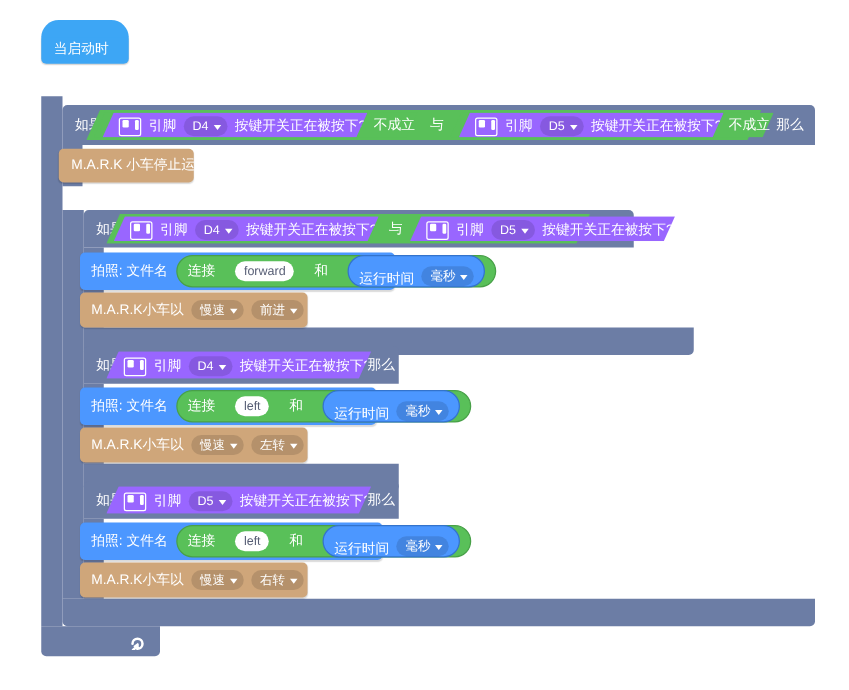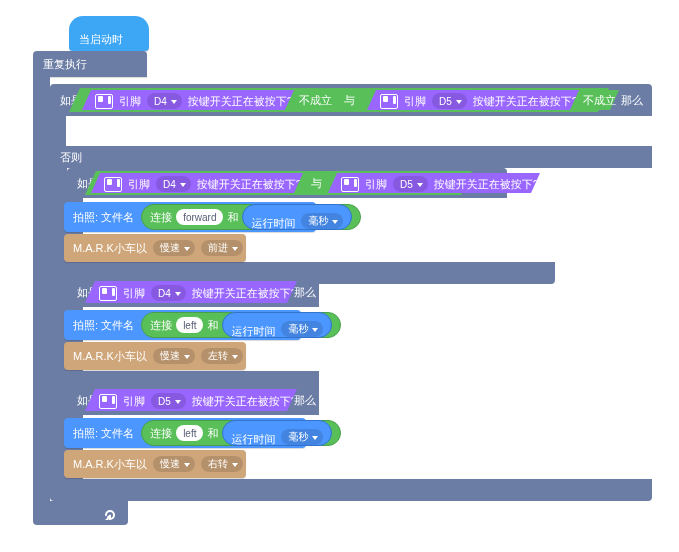--- a/index.html
+++ b/index.html
@@ -62,21 +62,21 @@
 
   
   .stack{border-radius:4px;box-shadow:0 1px 1px rgba(0,0,0,.15);display:flex;align-items:center;}
   .stack-cam{background:#4c97ff;}
   .stack-mark{background:#cfa67a;}
   .stack-mark .lbl{color:#ffffff;}
 
   
   .joinop{
     display:inline-flex;align-items:center;height:24px;border-radius:13px;
-    background:#59c059;padding:0 8px;gap:4px;
+    background:#59c059;padding:0 8px;gap:16px;
     border:1px solid #48a048;
   }
   .timeop{
     display:inline-flex;align-items:flex-end;height:24px;border-radius:13px;
     background:#4c97ff;padding:0 8px;gap:6px;
     border:1px solid #3373cc;
   }
 
   
   .mcu{
@@ -99,28 +99,25 @@
   
   .looparrow{
     position:absolute;color:#fff;font-size:13px;line-height:1;
   }
 </style>
 </head>
 <body>
 
 <div id="canvas">
 
-  <div class="blk hat" style="left:33px;top:27px;width:80px;height:24px;margin-left:36px;">
+  <div class="blk hat" style="left:33px;top:27px;width:70px;height:24px;">
     <div class="hat-top"></div>
     <span class="lbl" style="position:absolute;left:10px;top:7px;">当启动时</span>
   </div>
 
-  <div class="blk ctrl" style="left:33px;top:51px;width:114px;height:26px;border-radius:4px 4px 0 0;">
-    <span class="lbl" style="position:absolute;left:10px;top:8px;">重复执行</span>
-  </div>
 
   <div class="blk ctrl-spine" style="left:33px;top:77px;width:17px;height:424px;"></div>
 
   <div class="blk ctrl-foot" style="left:33px;top:501px;width:95px;height:24px;">
     <span class="looparrow" style="left:70px;top:5px;">
       <svg width="14" height="14" viewBox="0 0 14 14" aria-hidden="true">
         <path d="M3 9 a4 4 0 1 1 4 4 l0 -2.2 l-3.6 3.2" fill="none" stroke="#ffffff" stroke-width="2" stroke-linecap="round"></path>
         <path d="M7.4 8.2 l0 5.6 l-3.8 -2.8 z" fill="#ffffff"></path>
       </svg>
     </span>
@@ -160,24 +157,24 @@
       <span class="pill pill-drop">D5</span>
       <span class="lbl">按键开关正在被按下?</span>
     </div>
   </div>
   <span class="lbl" style="position:absolute;left:583px;top:95px;">不成立</span>
 
   <span class="lbl" style="position:absolute;left:621px;top:95px;">那么</span>
 
   <div class="blk ctrl-spine" style="left:50px;top:116px;width:16px;height:33px;"></div>
 
-
-  <div class="blk ctrl-mid" style="left:50px;top:146px;width:602px;height:22px;">
-    <span class="lbl" style="position:absolute;left:10px;top:6px;">否则</span>
-  </div>
+  <div class="blk stack stack-mark" style="left:47px;top:119px;width:108px;height:27px;padding-left:10px;">
+    <span class="lbl">M.A.R.K 小车停止运动</span>
+  </div>
+
 
   <div class="blk ctrl-spine" style="left:50px;top:168px;width:17px;height:311px;"></div>
 
   <div class="blk ctrl-foot" style="left:50px;top:479px;width:602px;height:22px;"></div>
 
   <div class="blk ctrl-head" style="left:67px;top:168px;width:440px;height:30px;">
     <span class="lbl" style="position:absolute;left:10px;top:10px;">如果</span>
   </div>
 
   <div class="blk" style="left:85px;top:171px;width:387px;height:24px;background:#59c059;

